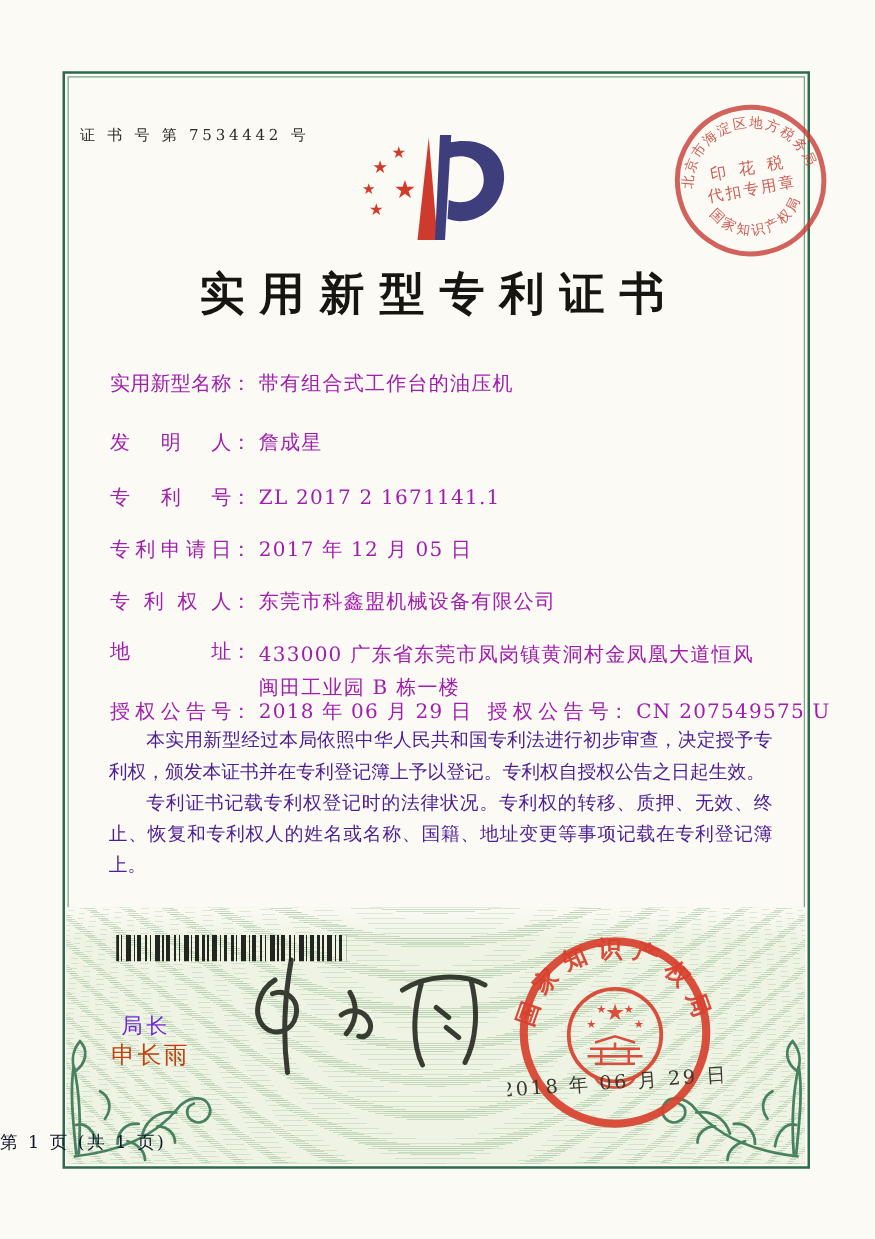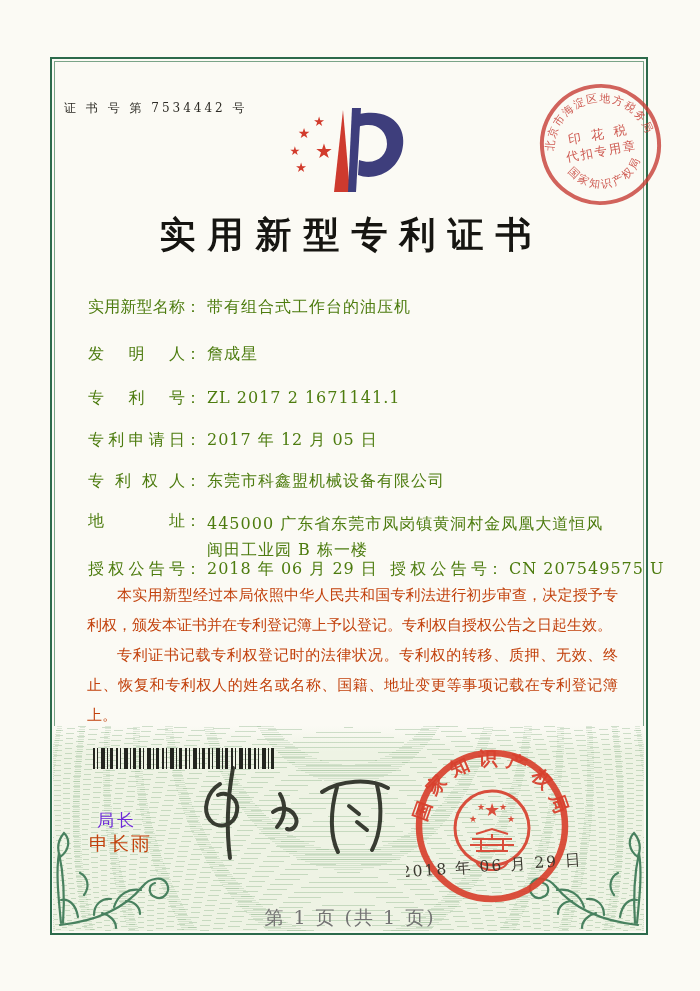--- a/index.html
+++ b/index.html
@@ -25,56 +25,56 @@
   .corner{position:absolute;width:132px;height:132px;}
   .corner.left{left:54px;top:799px;}
   .corner.right{left:512px;top:799px;transform:scaleX(-1);}
   
   .cert-number{position:absolute;left:64px;top:100px;font-size:12px;
     letter-spacing:3px;color:#2d2b25;}
   .logo{position:absolute;left:284px;top:100px;width:132px;height:102px;}
   .doc-title{position:absolute;left:0;right:9px;top:211px;text-align:center;
     font-size:36px;font-weight:bold;letter-spacing:12px;color:#161511;text-indent:12px;}
   
-  .field-row{position:absolute;left:88px;font-size:16px;color:#4d7c0f;
+  .field-row{position:absolute;left:88px;font-size:16px;color:#a21caf;
     display:flex;align-items:flex-start;}
   .f-label{display:inline-block;width:97px;text-align:justify;text-align-last:justify;flex:0 0 97px;}
   .f-colon{margin-right:6px;}
   .f-value{letter-spacing:1px;}
   .row1{top:297px}.row2{top:344px}.row3{top:388px}.row4{top:430px}
   .row5{top:471px}.row6{top:511px}
   .row6 .f-value{width:402px;line-height:26px;}
   .grant-date{top:559px;}
   .grant-no{top:559px;left:390px;}
   .grant-no .f-label, .grant-date .f-label{width:97px;}
   
   .body-text{position:absolute;left:87px;top:580px;width:531px;
-    font-size:15px;line-height:30px;color:#c2410c;text-align:justify;}
+    font-size:15px;line-height:25px;color:#4c1d95;text-align:justify;}
   .body-text p{margin:0;text-indent:2em;}
   
   .barcode{position:absolute;left:93px;top:748px;width:184px;height:21px;
     background:repeating-linear-gradient(90deg,
       #23251f 0 2px, rgba(0,0,0,0) 2px 4px,
       #23251f 4px 5px, rgba(0,0,0,0) 5px 8px,
       #23251f 8px 12px, rgba(0,0,0,0) 12px 14px,
       #23251f 14px 15px, rgba(0,0,0,0) 15px 17px,
       #23251f 17px 20px, rgba(0,0,0,0) 20px 23px);}
   
   .signer-role{position:absolute;left:97px;top:793px;font-size:17px;
     letter-spacing:3px;color:#6d28d9;font-family:"DejaVu Sans","Liberation Sans",sans-serif;margin-top:16px;}
   .signer-name{position:absolute;left:89px;top:831px;font-size:19px;
     letter-spacing:2px;color:#c2410c;font-family:"DejaVu Sans","Liberation Sans",sans-serif;}
   .signature{position:absolute;left:180px;top:760px;width:235px;height:108px;}
   
   .office-seal{position:absolute;left:406px;top:742px;width:172px;height:172px;}
   .tax-stamp{position:absolute;left:536px;top:80px;width:129px;height:129px;
     transform:rotate(-10deg);opacity:.92;}
   
-  .footer{position:absolute;left:0;right:0;top:905px;text-align:center;
-    font-size:19px;letter-spacing:2px;color:#737373;}
+  .footer{position:absolute;left:0;right:0;top:905px;text-align:left;
+    font-size:14px;letter-spacing:2px;color:#0f172a;}
 </style>
 </head>
 <body>
 
 <div class="page">
 
   <div class="frame">
     <div class="frame-inner"></div>
   </div>
 
@@ -147,21 +147,21 @@
       <span class="f-value">2017 年 12 月 05 日</span>
   </div>
   <div class="field-row row5">
     <span class="f-label">专利权人</span>
       <span class="f-colon">：</span>
       <span class="f-value">东莞市科鑫盟机械设备有限公司</span>
   </div>
   <div class="field-row row6">
     <span class="f-label">地址</span>
       <span class="f-colon">：</span>
-      <span class="f-value">445000 广东省东莞市凤岗镇黄洞村金凤凰大道恒风闽田工业园 B 栋一楼</span>
+      <span class="f-value">433000 广东省东莞市凤岗镇黄洞村金凤凰大道恒风闽田工业园 B 栋一楼</span>
   </div>
   <div class="field-row grant-date">
     <span class="f-label">授权公告号</span>
       <span class="f-colon">：</span>
       <span class="f-value">2018 年 06 月 29 日</span>
   </div>
   <div class="field-row grant-no">
     <span class="f-label">授权公告号</span>
       <span class="f-colon">：</span>
       <span class="f-value">CN 207549575 U</span>

